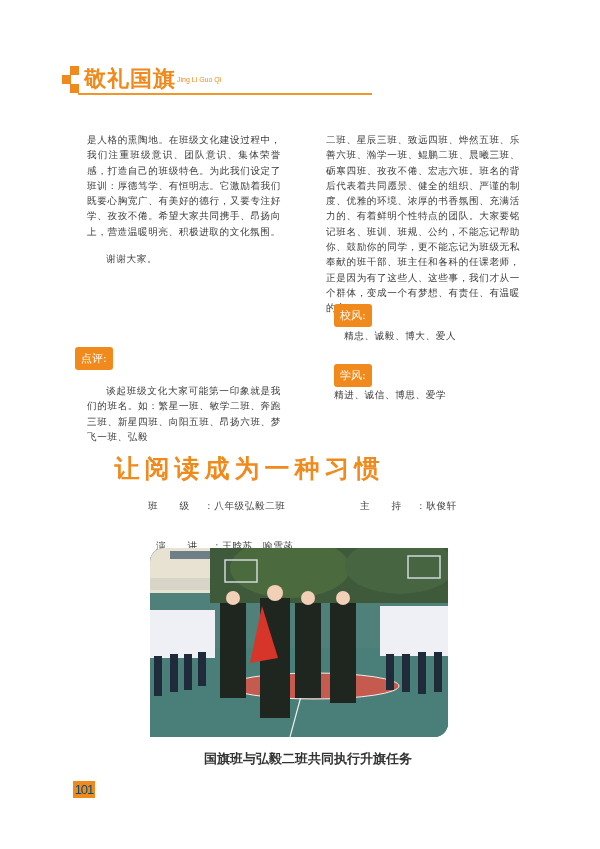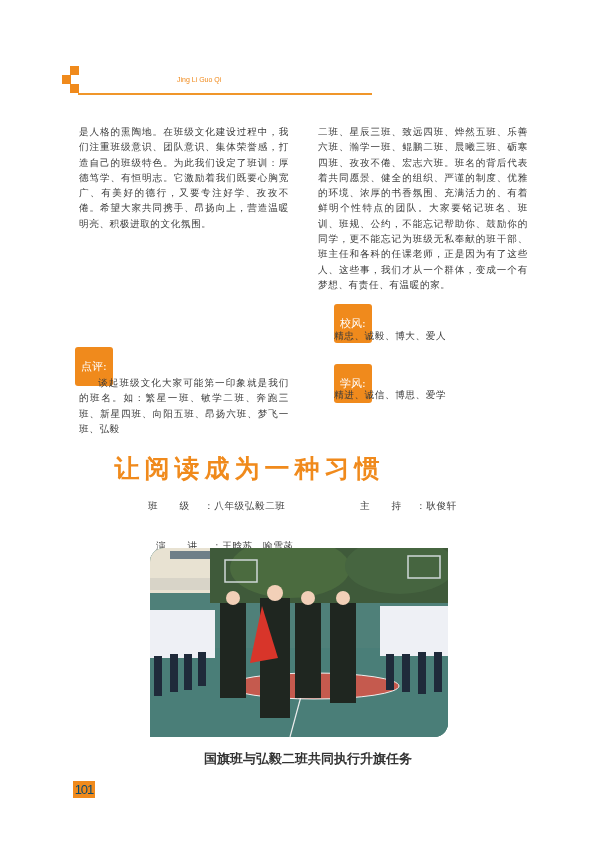--- a/index.html
+++ b/index.html
@@ -8,26 +8,26 @@
     font-family: "DejaVu Serif", "Liberation Serif", serif; color:#333;
   }
   .header { position:absolute; left:62px; top:64px; width:250px; height:32px; }
   .hdr-squares { position:absolute; left:0; top:2px; width:22px; height:26px; }
   .hdr-squares span { position:absolute; background:#f08a1c; }
   .hdr-title { position:absolute; left:22px; top:0px; font-family:"DejaVu Sans", sans-serif; font-weight:bold; font-size:22px; color:#f08a1c; letter-spacing:1px; white-space:nowrap; }
   .hdr-sub { position:absolute; left:115px; top:12px; font-family:"Liberation Sans", sans-serif; font-size:7px; color:#f08a1c; white-space:nowrap; }
   .hdr-line { position:absolute; left:16px; top:29px; width:294px; height:2px; background:#f0962a; }
 
   .col { position:absolute; font-size:9.6px; line-height:15.3px; color:#3a3a3a; text-align:justify; letter-spacing:0.6px; }
-  .col p { margin:4px; }
+  .col p { margin:12px; }
   .indent { text-indent:2em; }
   .col-left { left:75px; top:120px; width:218px; }
   .col-right { left:314px; top:120px; width:218px; }
 
-  .tag { display:inline-block; background:#f08a1c; color:#fff; font-family:"DejaVu Sans", sans-serif; font-size:11px; padding:12px 6px; border-radius:3px; line-height:15px; }
+  .tag { display:inline-block; background:#f08a1c; color:#fff; font-family:"DejaVu Sans", sans-serif; font-size:11px; padding:4px 6px; border-radius:3px; line-height:15px; }
   .abs { position:absolute; }
   .motto { position:absolute; font-size:9.6px; color:#3a3a3a; letter-spacing:0.6px; white-space:nowrap; }
 
   .section-title { position:absolute; left:0; width:499px; top:452px; text-align:center; font-family:"DejaVu Serif", serif; font-size:25px; color:#f08a1c; letter-spacing:5px; font-weight:bold; }
   .info { position:absolute; font-size:9.6px; color:#3a3a3a; white-space:nowrap; letter-spacing:0.6px; }
   .info .k { display:inline-block; width:56px; letter-spacing:22px; }
 
   .photo { position:absolute; left:150px; top:548px; width:298px; height:189px; border-radius:14px 0 14px 0; overflow:hidden; background:#4c7a74; }
   .photo svg { display:block; }
   .caption { position:absolute; left:8px; width:600px; top:750px; text-align:center; font-family:"DejaVu Sans", sans-serif; font-size:13px; font-weight:bold; color:#333; }
@@ -36,43 +36,45 @@
 </style>
 </head>
 <body>
 
 <div class="header">
   <div class="hdr-squares">
     <span style="left:8px;top:0;width:9px;height:9px;"></span>
     <span style="left:0;top:9px;width:9px;height:9px;"></span>
     <span style="left:8px;top:18px;width:9px;height:9px;"></span>
   </div>
+  <div class="hdr-title">敬礼国旗</div>
   <div class="hdr-sub">Jing Li Guo Qi</div>
   <div class="hdr-line"></div>
 </div>
 
 <div class="col col-left">
   <p>是人格的熏陶地。在班级文化建设过程中，我们注重班级意识、团队意识、集体荣誉感，打造自己的班级特色。为此我们设定了班训：厚德笃学、有恒明志。它激励着我们既要心胸宽广、有美好的德行，又要专注好学、孜孜不倦。希望大家共同携手、昂扬向上，营造温暖明亮、积极进取的文化氛围。</p>
+  <p class="indent">谢谢大家。</p>
 </div>
 
 <div class="abs" style="left:75px;top:347px;">
   <span class="tag">点评:</span>
 </div>
 <div class="col col-left" style="top:371px;">
   <p class="indent">谈起班级文化大家可能第一印象就是我们的班名。如：繁星一班、敏学二班、奔跑三班、新星四班、向阳五班、昂扬六班、梦飞一班、弘毅</p>
 </div>
 
 <div class="col col-right">
   <p>二班、星辰三班、致远四班、烨然五班、乐善六班、瀚学一班、鲲鹏二班、晨曦三班、砺寒四班、孜孜不倦、宏志六班。班名的背后代表着共同愿景、健全的组织、严谨的制度、优雅的环境、浓厚的书香氛围、充满活力的、有着鲜明个性特点的团队。大家要铭记班名、班训、班规、公约，不能忘记帮助你、鼓励你的同学，更不能忘记为班级无私奉献的班干部、班主任和各科的任课老师，正是因为有了这些人、这些事，我们才从一个群体，变成一个有梦想、有责任、有温暖的家。</p>
 </div>
 
 <div class="abs" style="left:334px;top:304px;">
   <span class="tag">校风:</span>
 </div>
-<div class="motto" style="left:334px;top:330px;text-align:right;">精忠、诚毅、博大、爱人</div>
+<div class="motto" style="left:344px;top:330px;text-align:right;">精忠、诚毅、博大、爱人</div>
 
 <div class="abs" style="left:334px;top:364px;">
   <span class="tag">学风:</span>
 </div>
 <div class="motto" style="left:334px;top:389px;">精进、诚信、博思、爱学</div>
 
 <div class="section-title">让阅读成为一种习惯</div>
 
 <div class="info" style="left:148px;top:500px;">
   <span class="k">班级</span><span>：八年级弘毅二班</span>

